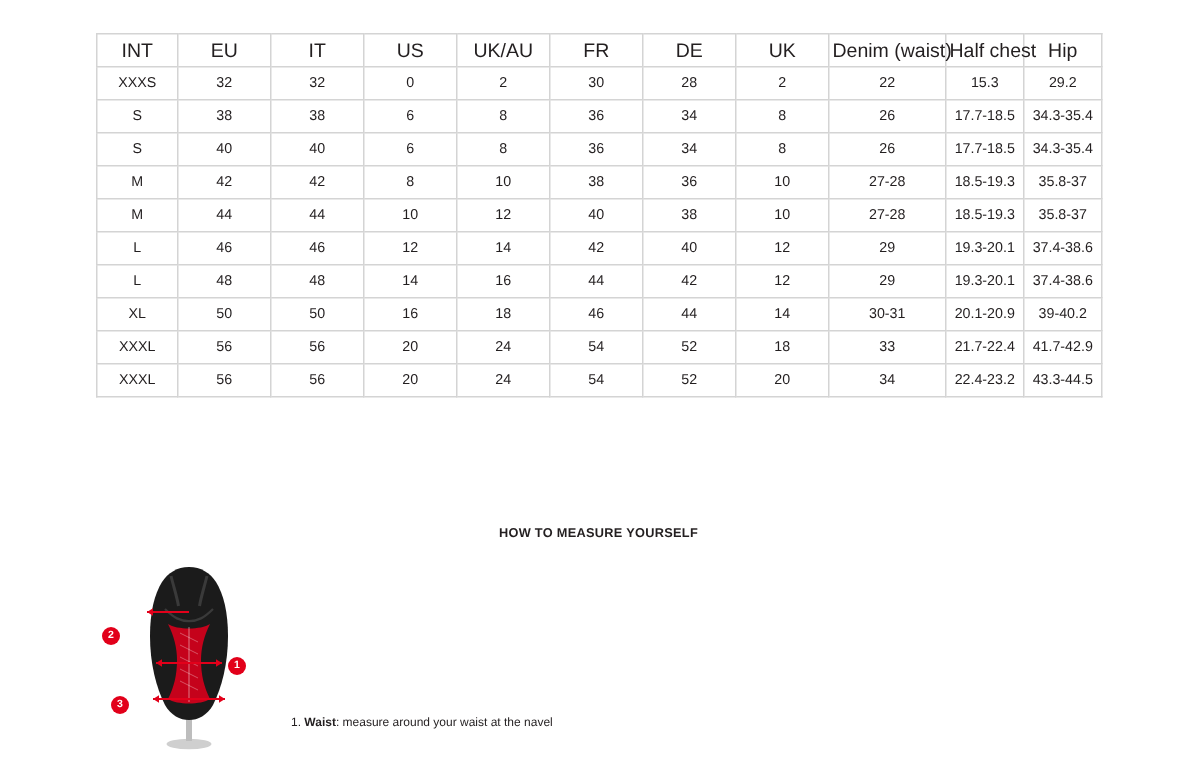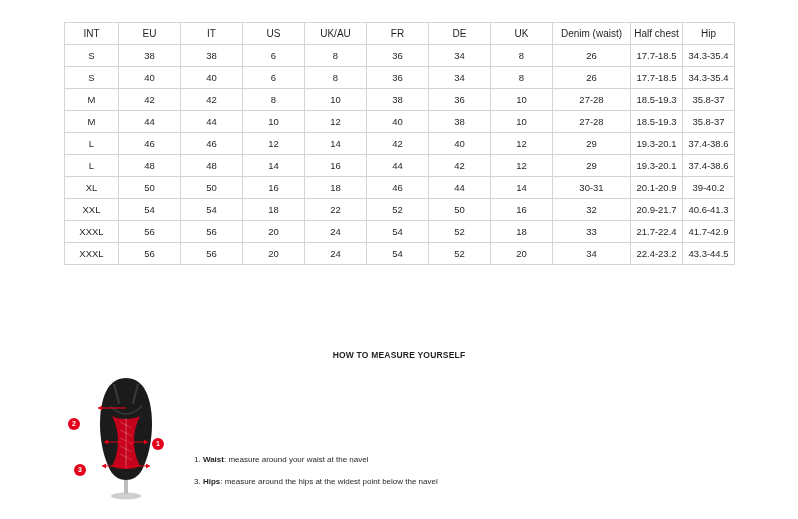--- a/index.html
+++ b/index.html
@@ -38,21 +38,21 @@
     height: 21px;
     font-size: 9.5px;
     font-weight: normal;
     text-align: center;
     vertical-align: middle;
     color: #231f20;
     padding: 0 2px;
     white-space: nowrap;
   }
   table.size-table thead td {
-    font-size: 10px;
+    font-size: 13px;
   }
   
   col.c0 { width: 54px; }
   col.c1 { width: 62px; }
   col.c2 { width: 62px; }
   col.c3 { width: 62px; }
   col.c4 { width: 62px; }
   col.c5 { width: 62px; }
   col.c6 { width: 62px; }
   col.c7 { width: 62px; }
@@ -154,20 +154,33 @@
             <td>FR</td>
             <td>DE</td>
             <td>UK</td>
             <td class="left-pad">Denim (waist)</td>
             <td class="left-pad">Half chest</td>
             <td class="left-pad">Hip</td>
           </tr>
       </thead>
       <tbody id="body-rows">
           <tr>
+            <td>XXXS</td>
+            <td>32</td>
+            <td>32</td>
+            <td>0</td>
+            <td>2</td>
+            <td>30</td>
+            <td>28</td>
+            <td>2</td>
+            <td class="left-pad">22</td>
+            <td class="left-pad">15.3</td>
+            <td class="left-pad">29.2</td>
+          </tr>
+          <tr>
             <td>S</td>
             <td>38</td>
             <td>38</td>
             <td>6</td>
             <td>8</td>
             <td>36</td>
             <td>34</td>
             <td>8</td>
             <td class="left-pad">26</td>
             <td class="left-pad">17.7-18.5</td>
@@ -245,33 +258,20 @@
             <td>16</td>
             <td>18</td>
             <td>46</td>
             <td>44</td>
             <td>14</td>
             <td class="left-pad">30-31</td>
             <td class="left-pad">20.1-20.9</td>
             <td class="left-pad">39-40.2</td>
           </tr>
           <tr>
-            <td>XXL</td>
-            <td>54</td>
-            <td>54</td>
-            <td>18</td>
-            <td>22</td>
-            <td>52</td>
-            <td>50</td>
-            <td>16</td>
-            <td class="left-pad">32</td>
-            <td class="left-pad">20.9-21.7</td>
-            <td class="left-pad">40.6-41.3</td>
-          </tr>
-          <tr>
             <td>XXXL</td>
             <td>56</td>
             <td>56</td>
             <td>20</td>
             <td>24</td>
             <td>54</td>
             <td>52</td>
             <td>18</td>
             <td class="left-pad">33</td>
             <td class="left-pad">21.7-22.4</td>
@@ -329,18 +329,17 @@
             <path d="M64 94 L60 91.5 L60 96.5 Z" fill="#e2001a"></path>
           </svg>
         </div>
         <div class="badge badge-1">1</div>
         <div class="badge badge-2">2</div>
         <div class="badge badge-3">3</div>
       </div>
 
       <div class="notes-col" id="notes-list">
           <div class="note"><span>1. </span><b>Waist</b><span>: measure around your waist at the navel</span></div>
-          <div class="note"><span>3. </span><b>Hips</b><span>: measure around the hips at the widest point below the navel</span></div>
         </div>
     </div>
   </div>
 
 </div>
 
 </body></html>

